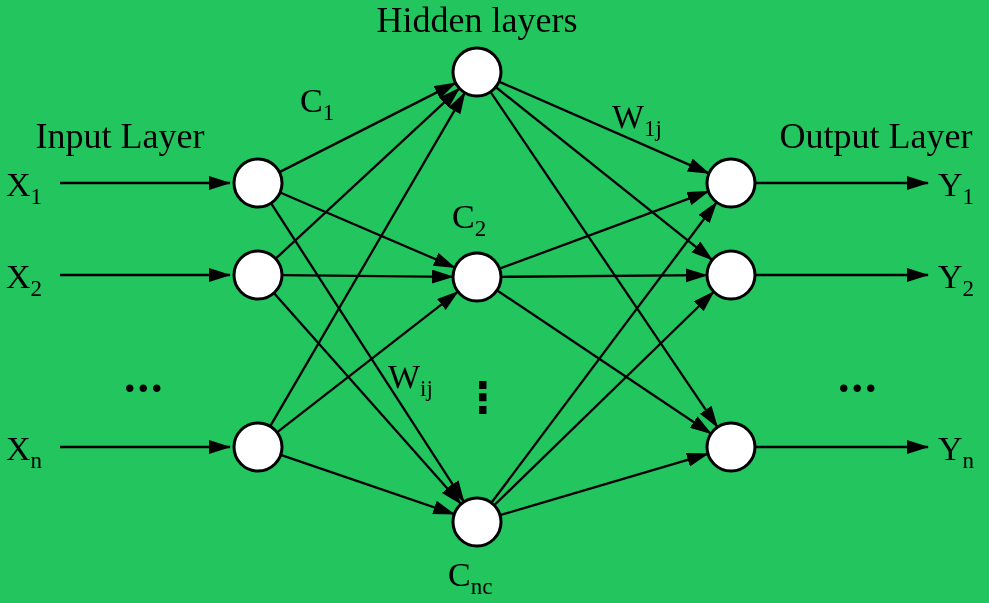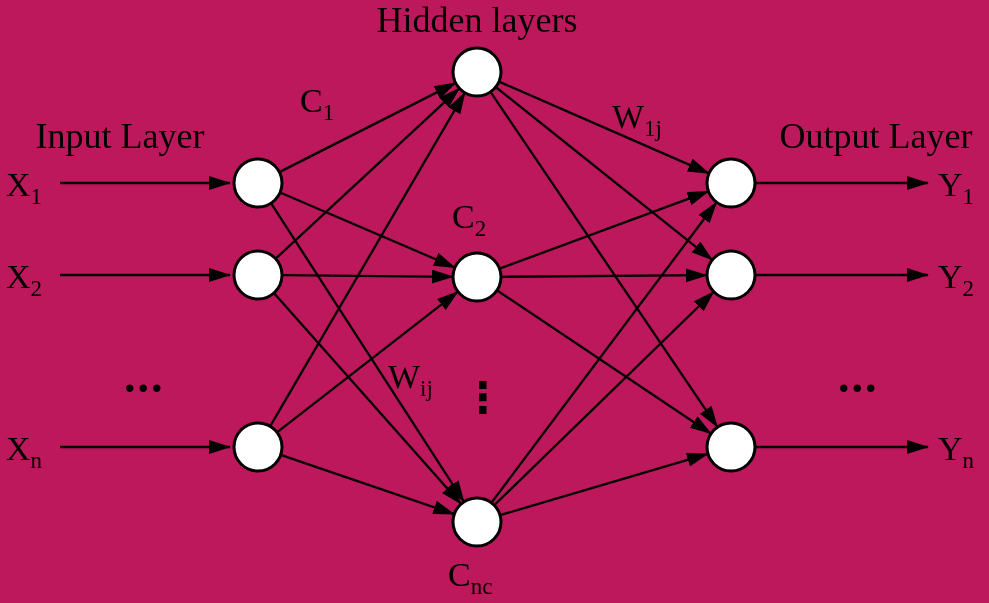--- a/index.html
+++ b/index.html
@@ -1,18 +1,18 @@
 <!DOCTYPE html>
 <html><head>
 <meta charset="utf-8">
 <style>
   html, body { margin: 0; padding: 0; background: #ffffff; }
   .stage {
     width: 989px; height: 603px; position: relative;
-    background: #be185d;
+    background: #22c55e;
     font-family: "Liberation Serif", "DejaVu Serif", serif;
     overflow: hidden;
   }
   svg { display: block; }
   .node { fill: #ffffff; stroke: #000000; stroke-width: 3; }
   .edge { stroke: #000000; stroke-width: 2.3; fill: none; }
   .lbl  { font-size: 34px; fill: #000000; }
   .title{ font-size: 36px; fill: #000000; }
   .sub  { font-size: 23px; }
   .dots { font-size: 46px; font-weight: bold; letter-spacing: 2px; fill: #000000; }

